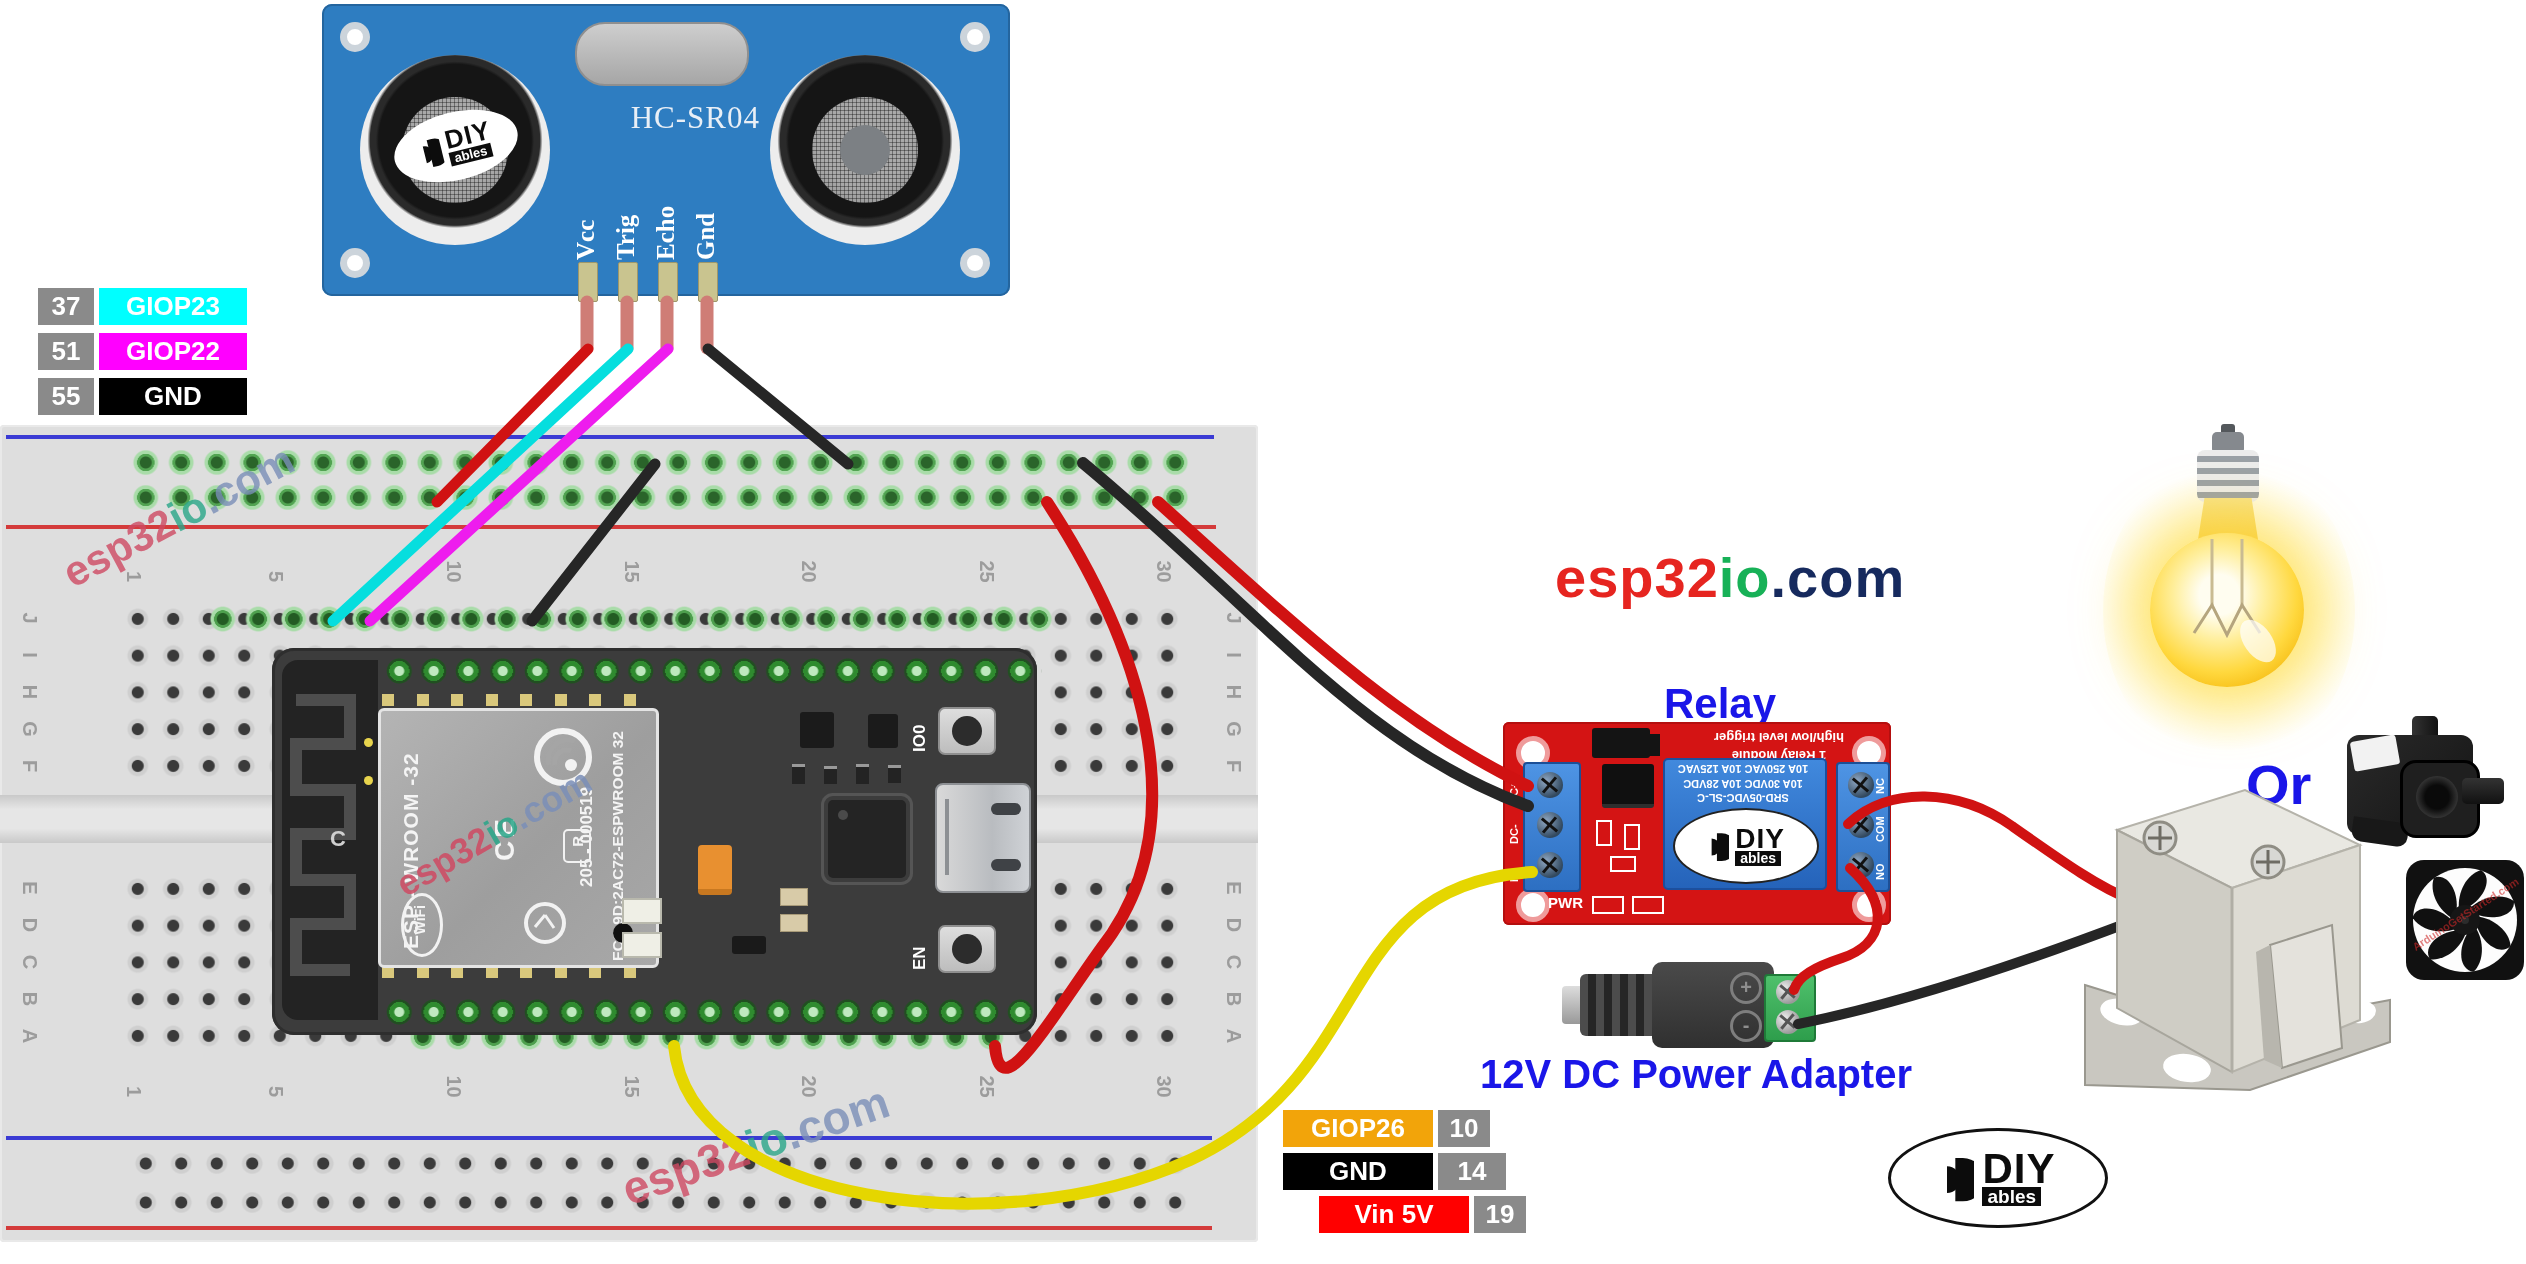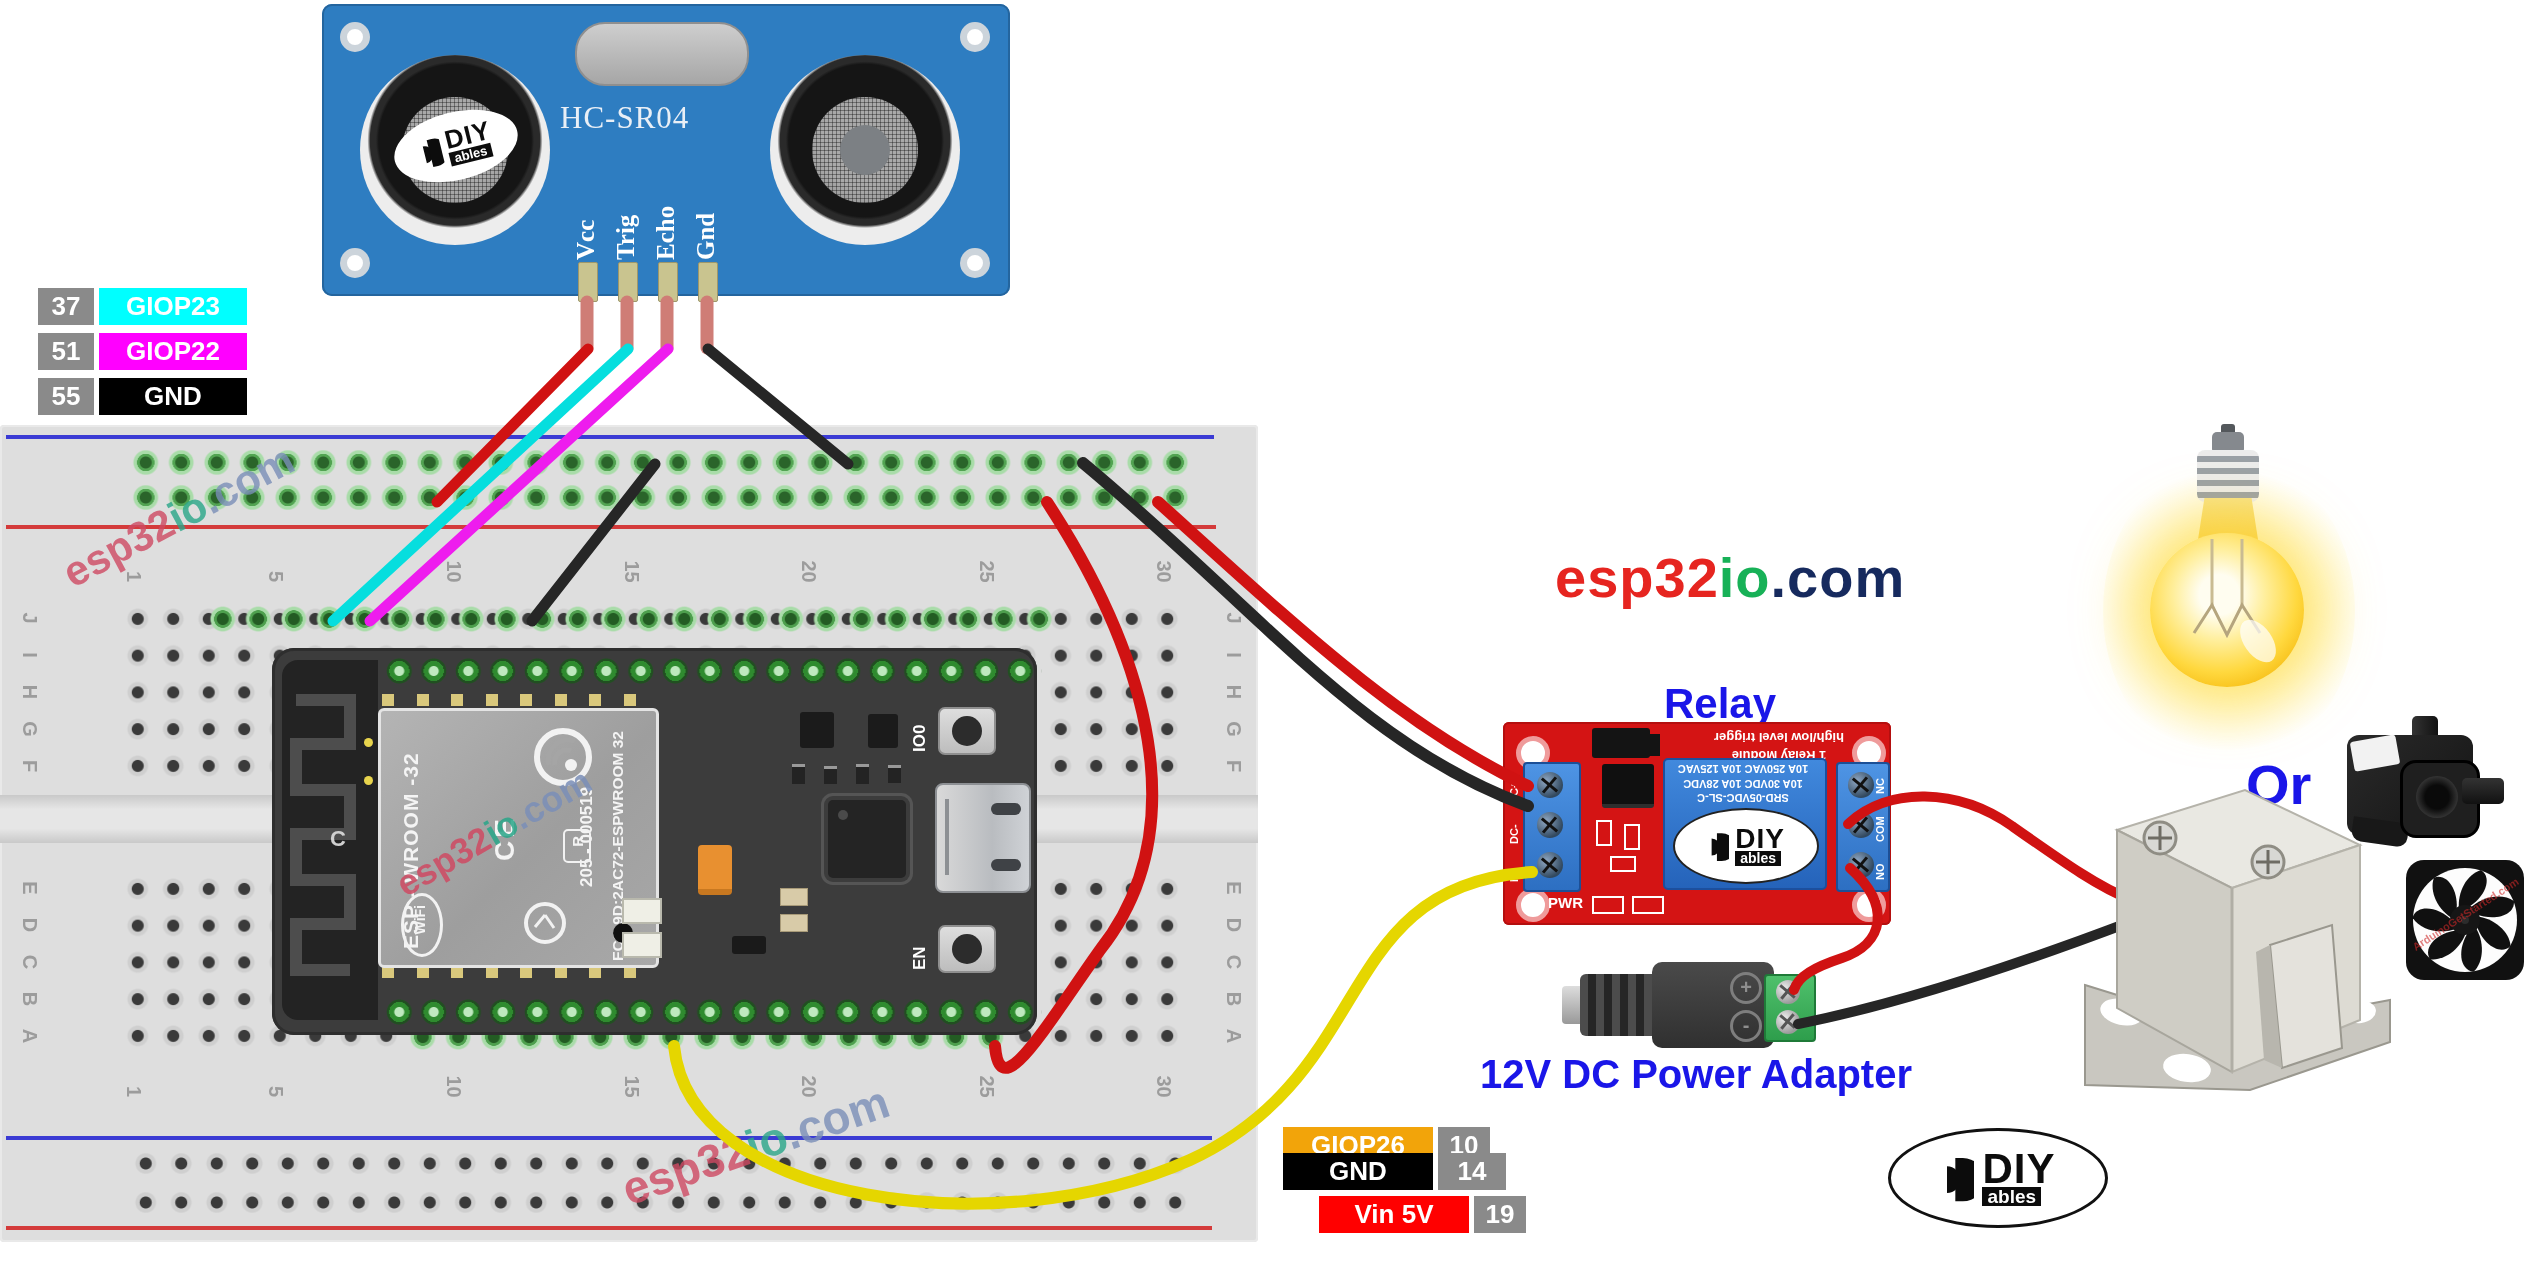--- a/index.html
+++ b/index.html
@@ -287,21 +287,21 @@
     <div class="diy-txt">
       <span class="diy-top" style="font-size:26px;">DIY</span>
       <span class="diy-bot" style="font-size:13px;">ables</span>
     </div>
   </div>
   <div class="t-outer" style="left:770px;top:55px;">
     <div class="t-mesh"></div>
     <div class="t-core"></div>
   </div>
   <div class="abs" style="left:575px;top:22px;width:170px;height:60px;background:linear-gradient(#cecece,#a6a6a6);border-radius:30px;border:2px solid #8f8f8f;"></div>
-  <div class="abs" style="left:560px;top:100px;width:200px;text-align:left;color:#e9eff6;font:400 31px 'Liberation Serif',serif;letter-spacing:1px;">HC-SR04</div>
+  <div class="abs" style="left:560px;top:100px;width:200px;text-align:right;color:#e9eff6;font:400 31px 'Liberation Serif',serif;letter-spacing:1px;">HC-SR04</div>
   <span class="pin-label vtext" style="left:572px;top:160px;height:100px;">Vcc</span>
   <span class="pin-label vtext" style="left:612px;top:160px;height:100px;">Trig</span>
   <span class="pin-label vtext" style="left:652px;top:160px;height:100px;">Echo</span>
   <span class="pin-label vtext" style="left:692px;top:160px;height:100px;">Gnd</span>
   <div class="sensor-pin" style="left:578px;top:262px;"></div>
   <div class="sensor-pin" style="left:618px;top:262px;"></div>
   <div class="sensor-pin" style="left:658px;top:262px;"></div>
   <div class="sensor-pin" style="left:698px;top:262px;"></div>
 
   <div class="chip-row" style="left:38px;top:288px;">
@@ -310,21 +310,21 @@
   </div>
   <div class="chip-row" style="left:38px;top:333px;">
     <span class="chip" style="width:56px;background:#8a8a8a;">51</span>
     <span class="chip" style="width:148px;background:#ff00ff;">GIOP22</span>
   </div>
   <div class="chip-row" style="left:38px;top:378px;">
     <span class="chip" style="width:56px;background:#8a8a8a;">55</span>
     <span class="chip" style="width:148px;background:#000;">GND</span>
   </div>
 
-  <div class="chip-row" style="left:1283px;top:1110px;margin-top:17px;">
+  <div class="chip-row" style="left:1283px;top:1110px;">
     <span class="chip" style="width:150px;background:#f2a40a;">GIOP26</span>
     <span class="chip" style="width:52px;background:#8a8a8a;">10</span>
   </div>
   <div class="chip-row" style="left:1283px;top:1153px;">
     <span class="chip" style="width:150px;background:#000;">GND</span>
     <span class="chip" style="width:68px;background:#8a8a8a;">14</span>
   </div>
   <div class="chip-row" style="left:1283px;top:1196px;padding-left:36px;">
     <span class="chip" style="width:150px;background:#ff0000;">Vin 5V</span>
     <span class="chip" style="width:52px;background:#8a8a8a;">19</span>

